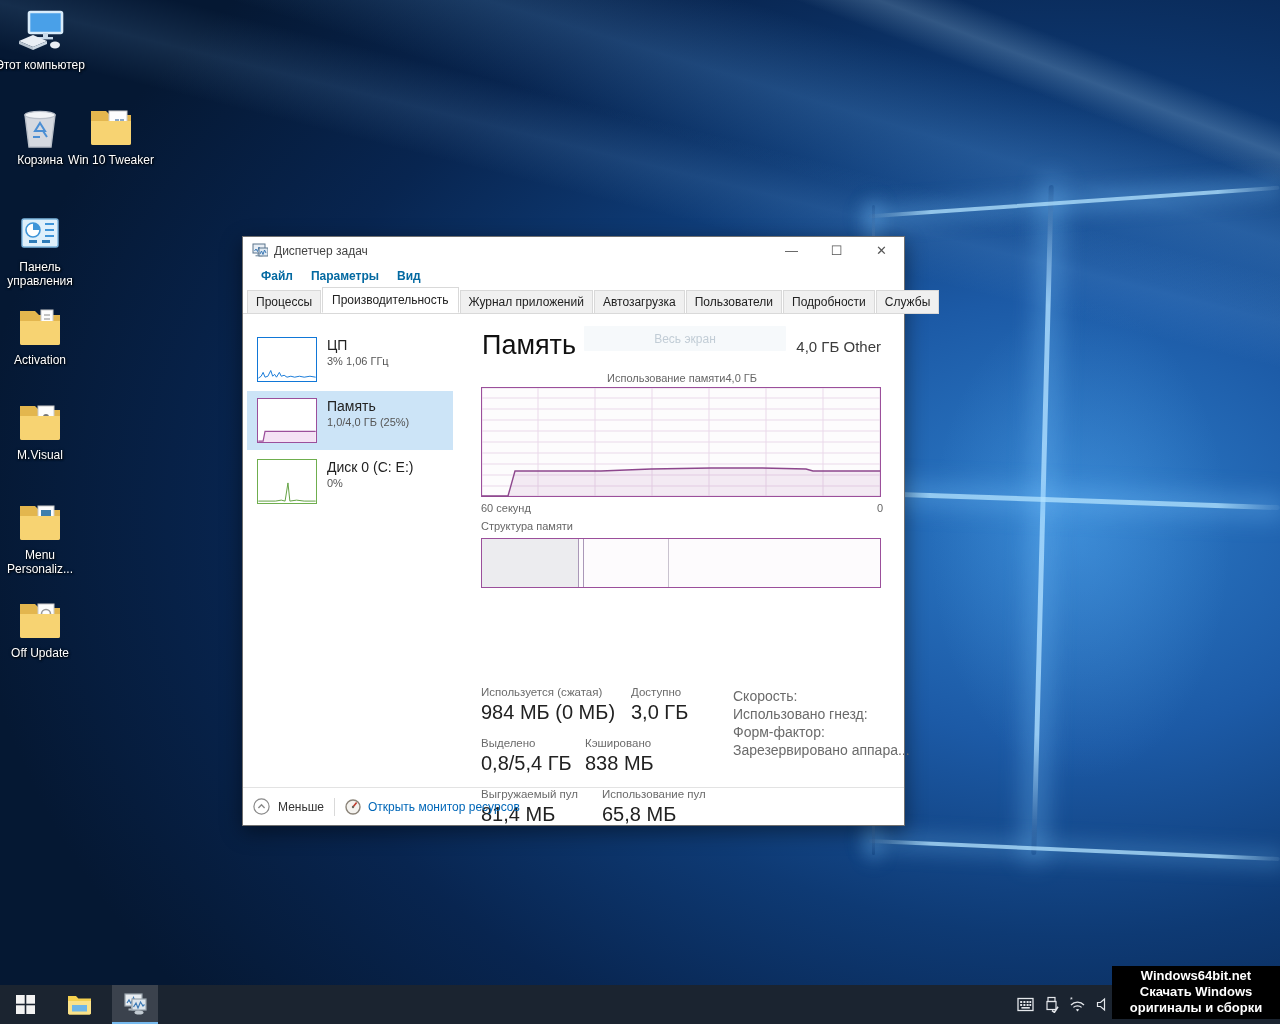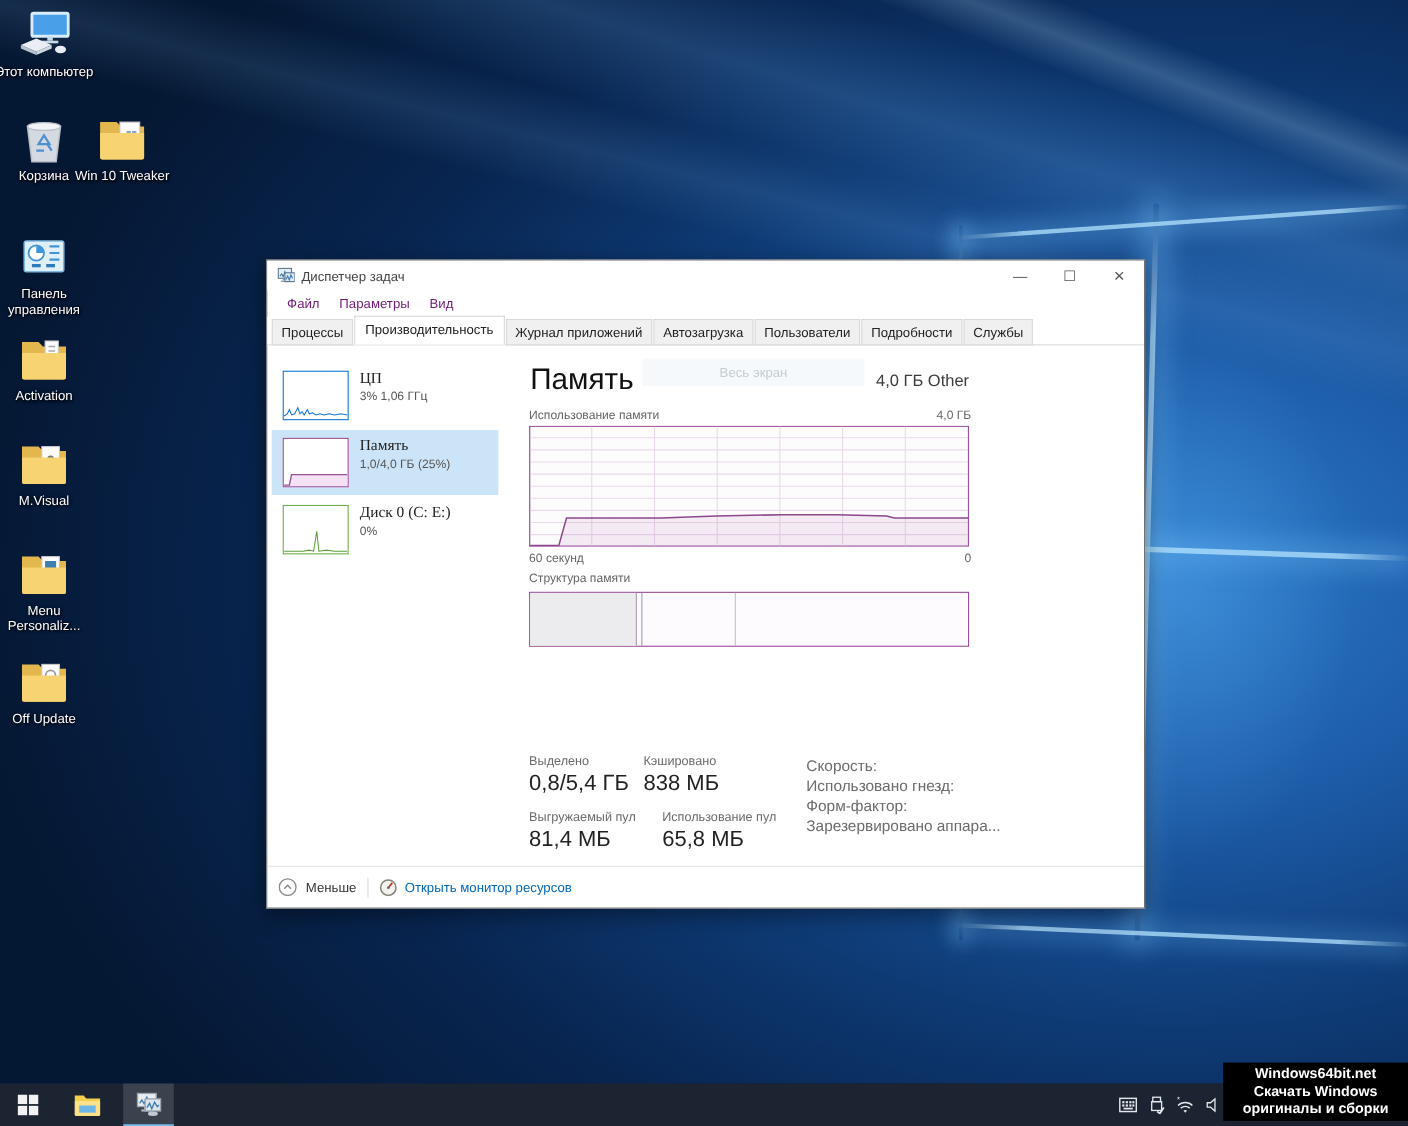--- a/index.html
+++ b/index.html
@@ -26,52 +26,52 @@
   .e-h-top { position:absolute; left:868px; top:200px; width:412px; height:4px; box-shadow:0 0 20px 6px rgba(120,195,255,.35); transform:rotate(-4deg); border-radius:3px; }
   .e-h-bot { position:absolute; left:868px; top:848px; width:412px; height:4px; box-shadow:0 0 20px 6px rgba(120,195,255,.3); transform:rotate(2.5deg); border-radius:3px; }
 
   
   .dicon { position:absolute; width:92px; text-align:center; cursor:default; }
   .dicon .ig { display:block; margin:0 auto; width:48px; height:48px; }
   .dicon .lbl { display:block; margin-top:2px; color:#fff; font-size:12px; line-height:14px;
                 text-shadow:1px 1px 2px rgba(0,0,0,.95), 0 0 3px rgba(0,0,0,.6); }
 
   
-  .win { position:absolute; left:242px; top:236px; width:799px; height:590px; background:#fff;
+  .win { position:absolute; left:242px; top:236px; width:663px; height:590px; background:#fff;
          border:1px solid #707070; box-shadow:0 6px 20px rgba(0,0,0,.45); font-size:12px; color:#222; }
   .titlebar { height:27px; display:flex; align-items:center; padding-left:9px; background:#fff; }
   .titlebar .ticon { width:16px; height:16px; margin-right:6px; }
   .titlebar .ttext { font-size:12px; color:#444; flex:1; }
   .winbtns { display:flex; height:27px; }
   .wbtn { width:45px; height:27px; display:flex; align-items:center; justify-content:center;
           font-size:13px; color:#555; }
   .menubar { height:24px; display:flex; align-items:center; padding-left:9px; gap:0; }
-  .menuitem { padding:3px 9px; color:#701a75; }
+  .menuitem { padding:3px 9px; color:#0369a1;font-weight:bold; }
   .tabstrip { height:26px; display:flex; align-items:flex-end; padding-left:4px; border-bottom:1px solid #d9d9d9; background:#fff; }
   .tab { border:1px solid #d9d9d9; border-bottom:none; background:#f0f0f0; padding:4px 8px 4px;
          margin-right:1px; margin-bottom:-1px; color:#222; white-space:nowrap; border-bottom:1px solid #d9d9d9; }
   .tab.active { background:#fff; border-bottom:1px solid #fff; padding:5px 9px 5px; position:relative; top:-1px;text-align:right; }
 
   .winbody { position:relative; height:460px; }
   
   .side { position:absolute; left:4px; top:16px; width:206px; }
   .sitem { display:flex; align-items:flex-start; padding:7px 6px 7px 10px; margin-bottom:2px; }
   .sitem.sel { background:#cce4f7; }
   .sthumb { width:60px; height:45px; background:#fff; margin-right:10px; flex:none; }
-  .stext .nm { font-size:14px; color:#222;font-family:Liberation Serif, serif; }
+  .stext .nm { font-size:14px; color:#222; }
   .stext .dt { font-size:11px; color:#555; margin-top:2px; }
 
   
   .main { position:absolute; left:238px; top:0; width:402px; height:460px; }
   .mhead { position:relative; height:50px; }
   .mtitle { position:absolute; left:1px; top:16px; font-size:27px; color:#111; letter-spacing:0; }
   .ghost { position:absolute; left:103px; top:12px; width:202px; height:25px; background:#f6f9fb;
            color:#c2cdd6; font-size:12px; display:flex; align-items:center; justify-content:center; border-radius:1px; }
   .mcap { position:absolute; right:2px; top:24px; font-size:15px; color:#3c3c3c; }
-  .chartlabels { display:flex; justify-content:space-between; font-size:11px; color:#666; margin-top:8px; }
+  .chartlabels { display:flex; justify-content:center; font-size:11px; color:#666; margin-top:8px; }
   .chartbox { width:400px; height:110px; margin-top:3px; }
   .timelabels { display:flex; justify-content:space-between; font-size:11px; color:#666; margin-top:2px; }
   .complabel { font-size:11px; color:#666; margin-top:6px; }
   .compbar { position:relative; width:400px; height:50px; border:1px solid #9b4f9b; margin-top:6px; background:#fdfbfd; }
   .compbar .seg1 { position:absolute; left:0; top:0; width:97px; height:100%; background:#ececef; border-right:1px solid #aa98b8; }
   .compbar .l1 { position:absolute; left:101px; top:0; width:1px; height:100%; background:#aa98b8; }
   .compbar .l2 { position:absolute; left:186px; top:0; width:1px; height:100%; background:#c9c3cf; }
 
   .stats { position:absolute; left:0; top:372px; width:250px; }
   .srow { display:flex; margin-bottom:13px; }
@@ -328,20 +328,30 @@
 
         <div class="complabel">Структура памяти</div>
         <div class="compbar">
           <div class="seg1"></div>
           <div class="l1"></div>
           <div class="l2"></div>
         </div>
 
         <div class="stats">
           <div class="srow">
+            <div class="scell" style="width:150px">
+              <div class="sl">Используется (сжатая)</div>
+              <div class="sv">984 МБ (0 МБ)</div>
+            </div>
+            <div class="scell">
+              <div class="sl">Доступно</div>
+              <div class="sv">3,0 ГБ</div>
+            </div>
+          </div>
+          <div class="srow">
             <div class="scell" style="width:104px">
               <div class="sl">Выделено</div>
               <div class="sv">0,8/5,4 ГБ</div>
             </div>
             <div class="scell">
               <div class="sl">Кэшировано</div>
               <div class="sv">838 МБ</div>
             </div>
           </div>
           <div class="srow">

